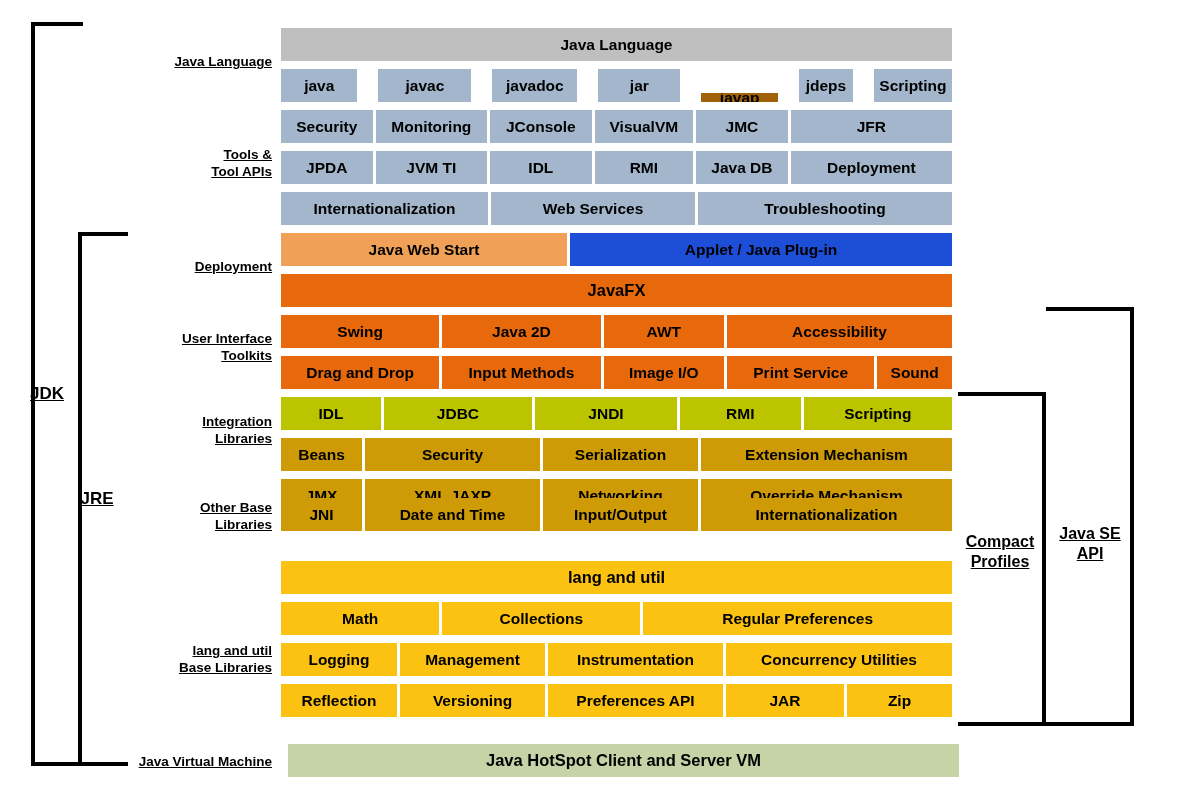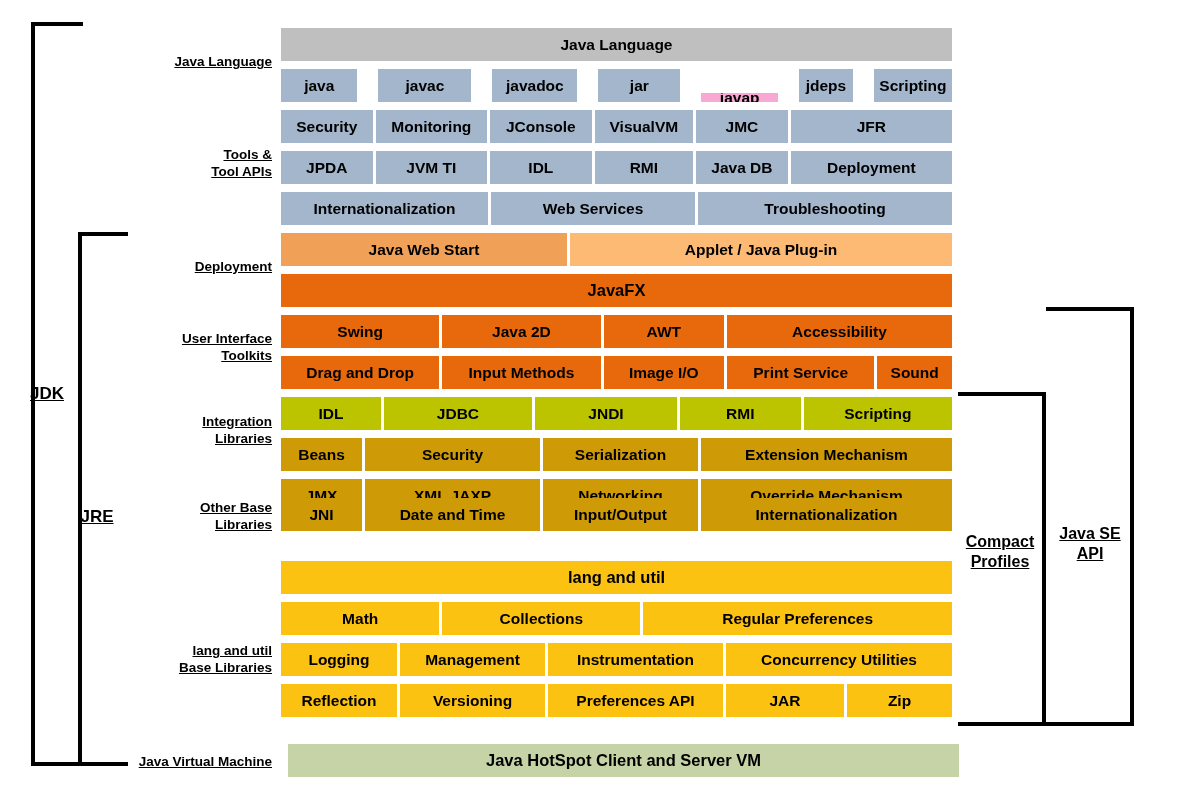--- a/index.html
+++ b/index.html
@@ -75,21 +75,21 @@
 <div id="stage">
 
   <div class="bracket" style="left:31px; top:22px; width:52px; height:4px;"></div>
   <div class="bracket" style="left:31px; top:22px; width:4px; height:744px;"></div>
   <div class="bracket" style="left:31px; top:762px; width:52px; height:4px;"></div>
   <div class="brk-label" style="left:18px; top:384px; width:58px;">JDK</div>
 
   <div class="bracket" style="left:78px; top:232px; width:50px; height:4px;"></div>
   <div class="bracket" style="left:78px; top:232px; width:4px; height:534px;"></div>
   <div class="bracket" style="left:78px; top:762px; width:50px; height:4px;"></div>
-  <div class="brk-label" style="left:68px; top:489px; width:58px;margin-top:18px;">JRE</div>
+  <div class="brk-label" style="left:68px; top:489px; width:58px;">JRE</div>
 
   <div class="bracket" style="left:958px; top:392px; width:88px; height:4px;"></div>
   <div class="bracket" style="left:1042px; top:392px; width:4px; height:334px;"></div>
   <div class="bracket" style="left:958px; top:722px; width:88px; height:4px;"></div>
   <div class="brk-label" style="left:952px; top:532px; width:96px; font-size:16px;">Compact
 Profiles</div>
 
   <div class="bracket" style="left:1046px; top:307px; width:88px; height:4px;"></div>
   <div class="bracket" style="left:1130px; top:307px; width:4px; height:419px;"></div>
   <div class="bracket" style="left:1046px; top:722px; width:88px; height:4px;"></div>
@@ -135,21 +135,21 @@
 
   <div id="rows-host">
       <div class="band" style="top: 28px;">
         <div class="cell" style="flex: 1 1 0px; background: rgb(191, 191, 191);">Java Language</div>
       </div>
       <div class="band" style="top: 69px; gap: 21px;">
         <div class="cell" style="flex: 92 1 0px; background: rgb(163, 182, 204);">java</div>
         <div class="cell" style="flex: 112 1 0px; background: rgb(163, 182, 204);">javac</div>
         <div class="cell" style="flex: 102 1 0px; background: rgb(163, 182, 204);">javadoc</div>
         <div class="cell" style="flex: 99 1 0px; background: rgb(163, 182, 204);">jar</div>
-        <div class="cell" style="flex: 92 1 0px; background: #f9a8d4; margin-top: 24px;">javap</div>
+        <div class="cell" style="flex: 92 1 0px; background: #a16207; margin-top: 24px;">javap</div>
         <div class="cell" style="flex: 65 1 0px; background: rgb(163, 182, 204);">jdeps</div>
         <div class="cell" style="flex: 94 1 0px; background: rgb(163, 182, 204);">Scripting</div>
       </div>
       <div class="band" style="top: 110px;">
         <div class="cell" style="flex: 92 1 0px; background: rgb(163, 182, 204);">Security</div>
         <div class="cell" style="flex: 112 1 0px; background: rgb(163, 182, 204);">Monitoring</div>
         <div class="cell" style="flex: 102 1 0px; background: rgb(163, 182, 204);">JConsole</div>
         <div class="cell" style="flex: 99 1 0px; background: rgb(163, 182, 204);">VisualVM</div>
         <div class="cell" style="flex: 92 1 0px; background: rgb(163, 182, 204);">JMC</div>
         <div class="cell" style="flex: 162 1 0px; background: rgb(163, 182, 204);">JFR</div>
@@ -162,21 +162,21 @@
         <div class="cell" style="flex: 92 1 0px; background: rgb(163, 182, 204);">Java DB</div>
         <div class="cell" style="flex: 162 1 0px; background: rgb(163, 182, 204);">Deployment</div>
       </div>
       <div class="band" style="top: 192px;">
         <div class="cell" style="flex: 207 1 0px; background: rgb(163, 182, 204);">Internationalization</div>
         <div class="cell" style="flex: 204 1 0px; background: rgb(163, 182, 204);">Web Services</div>
         <div class="cell" style="flex: 254 1 0px; background: rgb(163, 182, 204);">Troubleshooting</div>
       </div>
       <div class="band" style="top: 233px;">
         <div class="cell" style="flex: 286 1 0px; background: rgb(240, 161, 87);">Java Web Start</div>
-        <div class="cell" style="flex: 382 1 0px; background: #fdba74;">Applet / Java Plug-in</div>
+        <div class="cell" style="flex: 382 1 0px; background: #1d4ed8;">Applet / Java Plug-in</div>
       </div>
       <div class="band" style="top: 274px;">
         <div class="cell big" style="flex: 1 1 0px; background: rgb(232, 105, 11);">JavaFX</div>
       </div>
       <div class="band" style="top: 315px;">
         <div class="cell" style="flex: 159 1 0px; background: rgb(232, 105, 11);">Swing</div>
         <div class="cell" style="flex: 159 1 0px; background: rgb(232, 105, 11);">Java 2D</div>
         <div class="cell" style="flex: 121 1 0px; background: rgb(232, 105, 11);">AWT</div>
         <div class="cell" style="flex: 226 1 0px; background: rgb(232, 105, 11);">Accessibility</div>
       </div>

